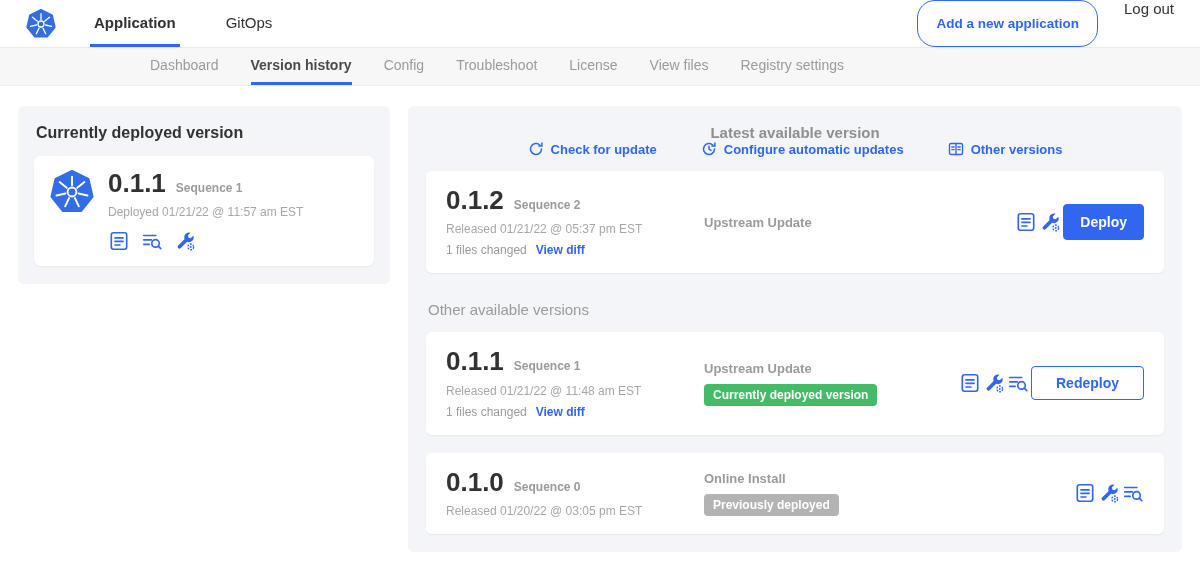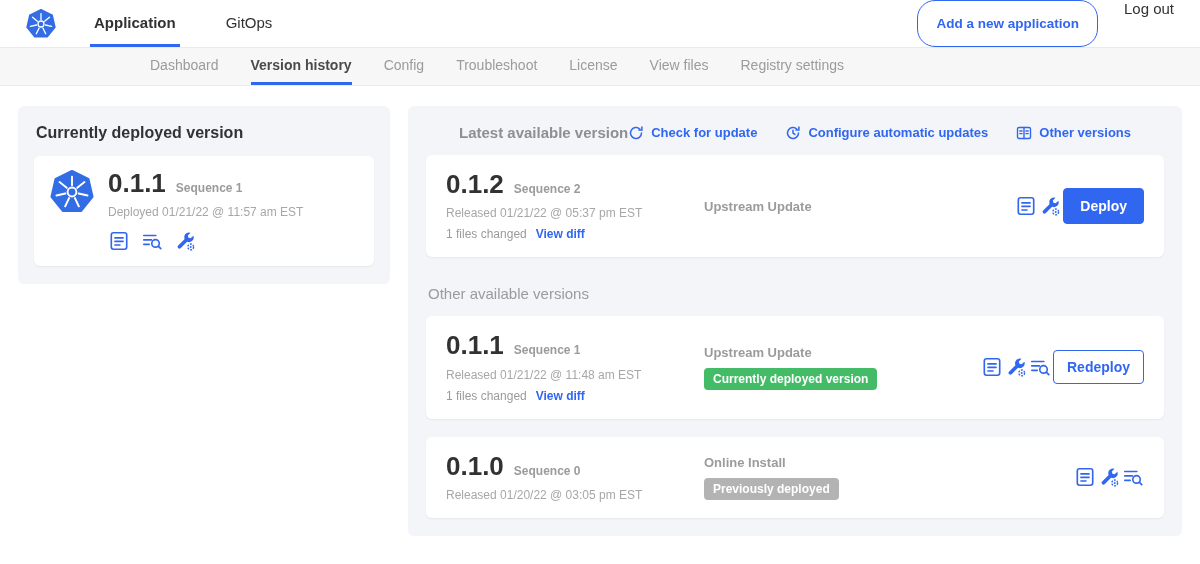--- a/index.html
+++ b/index.html
@@ -36,34 +36,34 @@
   .version-number{font-size:26px;font-weight:700;color:#323232;line-height:1.05;}
   .sequence{font-size:12px;color:#9b9b9b;font-weight:bold;}
   .date-text{font-size:12px;color:#a7a7a7;margin-top:8px;}
   .icon-row{display:flex;align-items:center;gap:11px;margin-top:11px;}
   .icon{width:22px;height:22px;color:var(--accent);display:inline-flex;cursor:pointer;}
   .icon svg{width:100%;height:100%;}
   .small-icon{width:16px;height:16px;color:var(--accent);display:inline-flex;}
   .small-icon svg{width:100%;height:100%;}
   
   .right-panel{flex:1;padding:14px 18px 18px;}
-  .panel-head{display:flex;align-items:center;justify-content:center;margin:4px 2px 14px;}
+  .panel-head{display:flex;align-items:center;justify-content:flex-end;margin:4px 2px 14px;flex-direction:column;}
   .panel-head-title{font-size:15px;font-weight:700;color:#8f8f8f;}
-  .head-actions{display:flex;align-items:center;gap:28px;}
+  .head-actions{display:flex;align-items:center;gap:44px;}
   .action-link{display:flex;align-items:center;gap:7px;color:var(--accent);font-size:13px;font-weight:700;cursor:pointer;white-space:nowrap;}
   .version-card{background:#fff;border-radius:6px;padding:16px 20px;display:flex;align-items:center;box-shadow:0 1px 2px rgba(0,0,0,.06);}
   .vc-left{width:258px;flex:none;}
   .vc-mid{flex:1;display:flex;flex-direction:column;justify-content:center;gap:8px;}
   .source-label{font-size:13px;font-weight:700;color:#9b9b9b;}
   .badge{align-self:flex-start;font-size:12px;font-weight:700;color:#fff;padding:4px 9px;border-radius:4px;white-space:nowrap;}
   .badge.green{background:var(--green);}
   .badge.gray{background:var(--gray_badge);}
   .vc-right{display:flex;align-items:center;gap:2px;}
   .btn-primary{background:var(--accent);color:#fff;border:1px solid var(--accent);font-weight:700;font-size:14px;padding:9px 16px;border-radius:4px;cursor:pointer;font-family:inherit;}
-  .btn-outline{background:#fff;color:var(--accent);border:1px solid var(--accent);font-weight:700;font-size:14px;padding:8px 13px;border-radius:4px;cursor:pointer;font-family:inherit;}
+  .btn-outline{background:#fff;color:var(--accent);border:1px solid var(--accent);font-weight:700;font-size:14px;padding:8px 24px;border-radius:4px;cursor:pointer;font-family:inherit;}
   .files-line{font-size:12px;color:#9b9b9b;margin-top:7px;display:flex;gap:9px;align-items:center;}
   .view-diff{color:var(--accent);font-weight:700;cursor:pointer;}
   .other-title{font-size:15px;color:#9b9b9b;margin:28px 2px 14px;font-weight:400;}
   .row-gap{margin-top:18px;align-items:center;}
 </style>
 </head>
 <body>
 
 <svg width="0" height="0" style="position:absolute">
   <defs>

